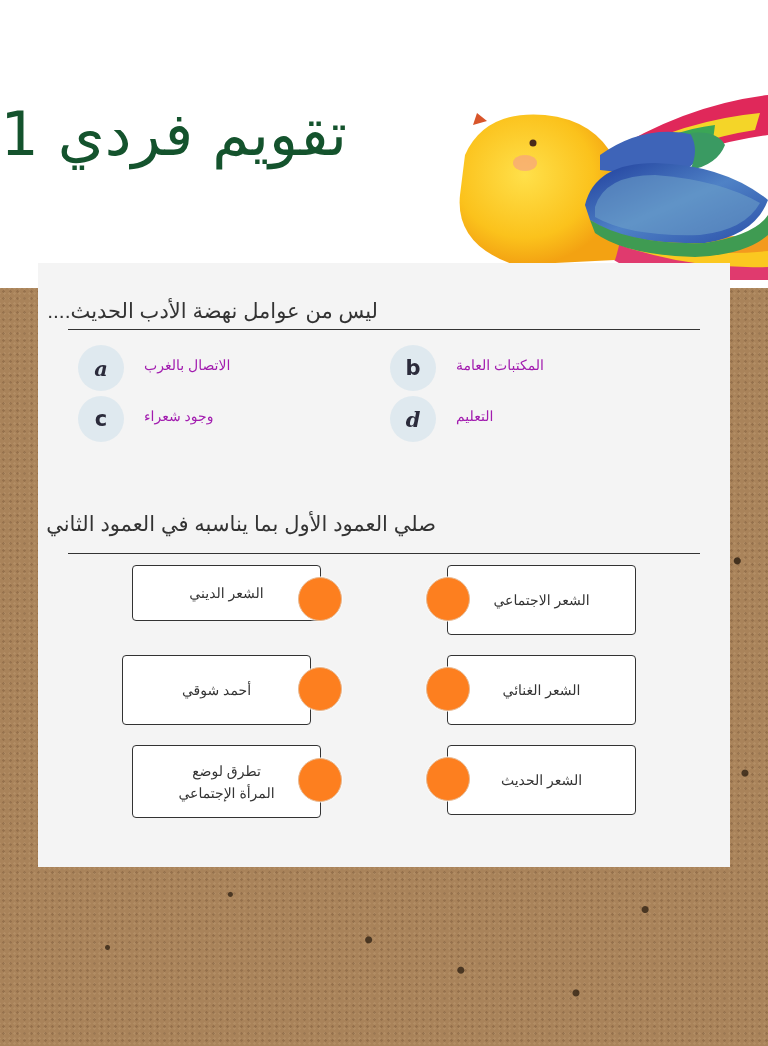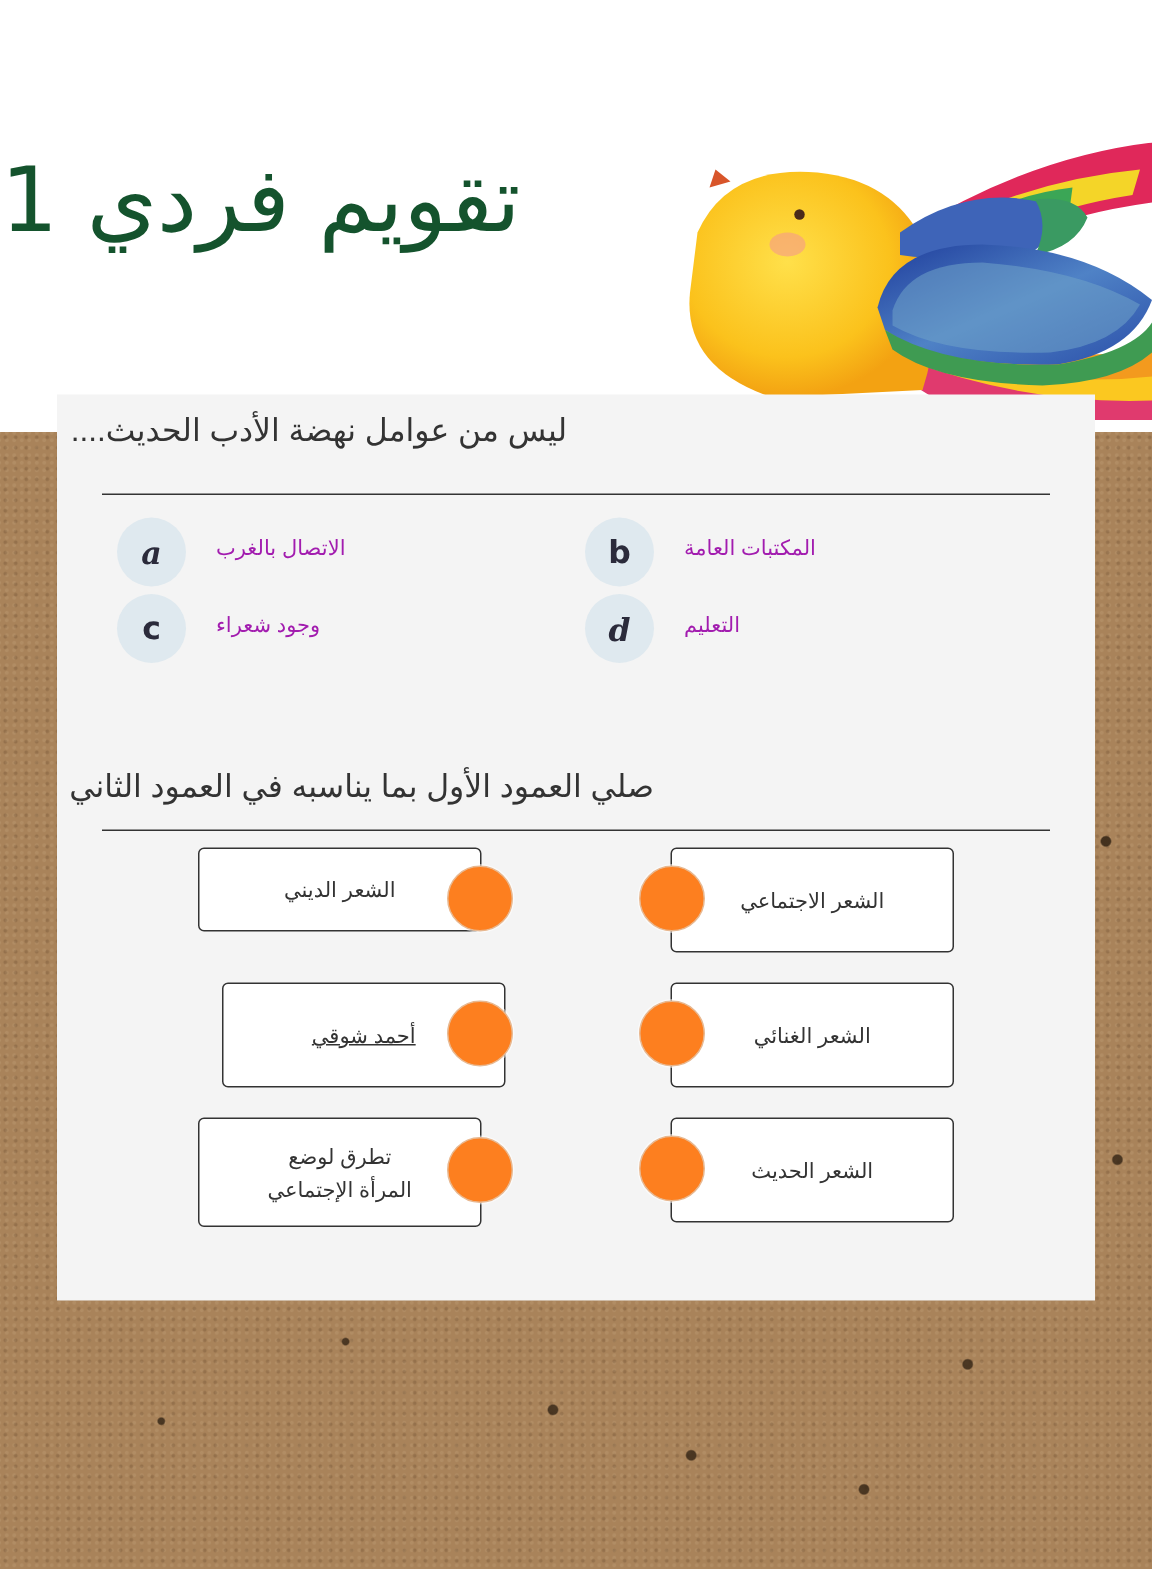--- a/index.html
+++ b/index.html
@@ -109,21 +109,21 @@
   <path d="M145 60 Q190 28 240 40 Q255 60 230 75 Q180 80 145 75 Z" fill="#3e64b8"></path>
   <path d="M235 38 Q262 35 270 50 Q262 70 235 75 Q245 55 235 38 Z" fill="#3a9a62"></path>
 
   <path d="M130 110 Q140 68 200 68 Q270 70 313 105 Q300 140 250 148 Q170 150 135 125 Z" fill="url(#wing)"></path>
   <path d="M140 112 Q150 80 200 80 Q265 85 305 108 Q290 135 245 140 Q175 142 140 122 Z" fill="#6fa3c8" opacity=".55"></path>
   <path d="M135 125 Q175 150 250 148 Q300 140 313 120 L313 140 Q290 160 240 162 Q170 160 140 138 Z" fill="#3f9b52"></path>
 </svg>
 
 <div class="panel">
 
-  <div class="q-title" style="top:12px;">ليس من عوامل نهضة الأدب الحديث....</div>
+  <div class="q-title" style="top:36px;">ليس من عوامل نهضة الأدب الحديث....</div>
   <div class="q-rule" style="top:66px;"></div>
 
   <div class="opt" style="left:40px; top:82px;">
     <div class="opt-letter italic">a</div>
     <div class="opt-text">الاتصال بالغرب</div>
   </div>
   <div class="opt" style="left:352px; top:82px;">
     <div class="opt-letter">b</div>
     <div class="opt-text">المكتبات العامة</div>
   </div>
@@ -133,21 +133,21 @@
   </div>
   <div class="opt" style="left:352px; top:133px;">
     <div class="opt-letter italic">d</div>
     <div class="opt-text">التعليم</div>
   </div>
 
   <div class="q-title" style="top:249px; right:294px; width:380px;">صلي العمود الأول بما يناسبه في العمود الثاني</div>
   <div class="q-rule" style="top:290px;"></div>
 
   <div class="mbox" style="left:94px; top:302px; height:56px;">الشعر الديني</div>
-  <div class="mbox" style="left:110px; top:392px; height:70px;text-decoration:underline;">أحمد شوقي</div>
+  <div class="mbox" style="left:84px; top:392px; height:70px;">أحمد شوقي</div>
   <div class="mbox" style="left:94px; top:482px; height:73px;">تطرق لوضع المرأة الإجتماعي</div>
 
   <div class="mbox" style="left:409px; top:392px; height:70px;">الشعر الغنائي</div>
   <div class="mbox" style="left:409px; top:302px; height:70px;">الشعر الاجتماعي</div>
   <div class="mbox" style="left:409px; top:482px; height:70px;">الشعر الحديث</div>
 
   <div class="dot" style="left:260px; top:314px;"></div>
   <div class="dot" style="left:260px; top:404px;"></div>
   <div class="dot" style="left:260px; top:495px;"></div>
   <div class="dot" style="left:388px; top:314px;"></div>

